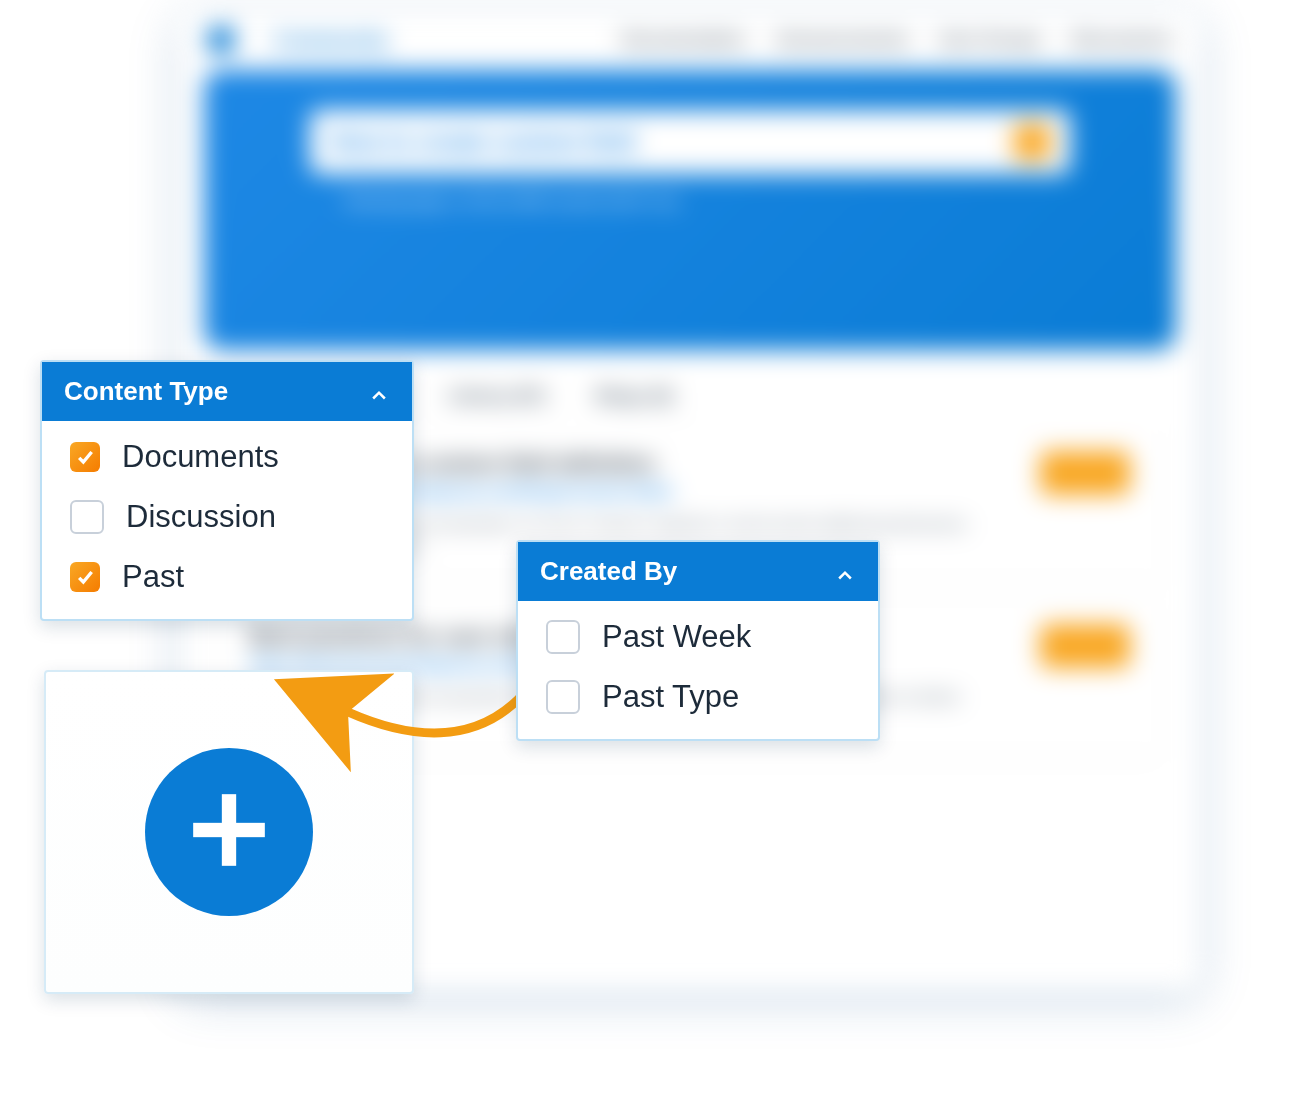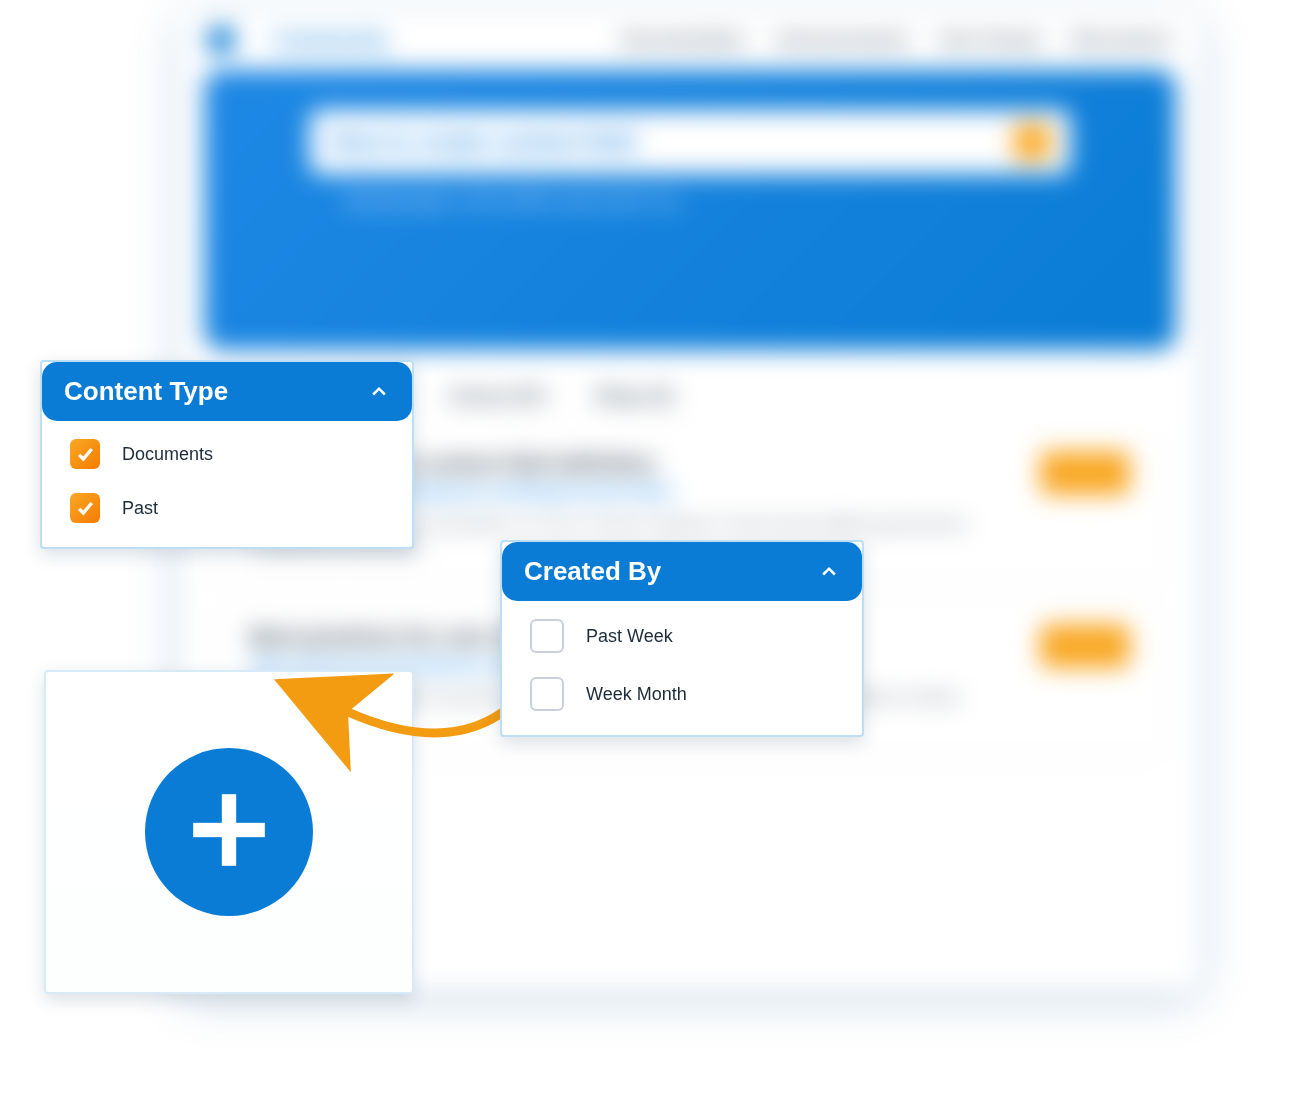--- a/index.html
+++ b/index.html
@@ -111,23 +111,22 @@
     border-radius:4px;
     box-shadow: var(--card-shadow);
   }
   .card-header {
     background: var(--blue);
     color:#fff;
     font-weight:700;
     font-size:26px;
     padding:14px 22px;
     display:flex;
-    align-items:center;
+    align-items:flex-end;
     justify-content:space-between;
-    border-radius:15px;
   }
   .chev {
     width:22px; height:22px;
     display:inline-flex; align-items:center; justify-content:center;
   }
   .chev svg { width:20px; height:20px; stroke:#fff; stroke-width:3; fill:none; }
   .card-body {
     padding:18px 28px 24px;
     display:flex; flex-direction:column;
     gap:24px;
@@ -144,34 +143,34 @@
     background:#fff;
     display:flex; align-items:center; justify-content:center;
     flex-shrink:0;
   }
   .cb.checked {
     border:none;
     background: linear-gradient(135deg, var(--orange-grad1), var(--orange-grad2));
   }
   .cb.checked svg { width:20px; height:20px; stroke:#fff; stroke-width:4; fill:none; }
   .opt-label {
-    font-size:18px;
+    font-size:31px;
     color:var(--dark-text);
     font-weight:500;
   }
 
   
   .card-content-type {
     left:40px; top:360px;
     width:370px;
   }
 
   
   .card-created-by {
-    left:500px; top:540px;
+    left:516px; top:540px;
     width:360px;
   }
 
   
   .card-add {
     left:44px; top:670px;
     width:366px; height:320px;
     background:linear-gradient(180deg,#fff,#fdfefe);
     border:2px solid #d6ebf7;
     display:flex; align-items:center; justify-content:center;
@@ -252,20 +251,24 @@
     <div class="card-body">
       <div class="opt">
         <span class="cb checked">
           <svg viewBox="0 0 24 24">
               <polyline points="5 13 10 18 20 6"></polyline>
             </svg>
         </span>
         <span class="opt-label">Documents</span>
       </div>
       <div class="opt">
+        <span class="cb"></span>
+        <span class="opt-label">Discussion</span>
+      </div>
+      <div class="opt">
         <span class="cb checked">
           <svg viewBox="0 0 24 24">
               <polyline points="5 13 10 18 20 6"></polyline>
             </svg>
         </span>
         <span class="opt-label">Past</span>
       </div>
     </div>
   </div>
 
@@ -300,18 +303,18 @@
           </svg>
       </span>
     </div>
     <div class="card-body">
       <div class="opt">
         <span class="cb"></span>
         <span class="opt-label">Past Week</span>
       </div>
       <div class="opt">
         <span class="cb"></span>
-        <span class="opt-label">Week Month</span>
+        <span class="opt-label">Past Type</span>
       </div>
     </div>
   </div>
 
 </div>
 
 </body></html>

